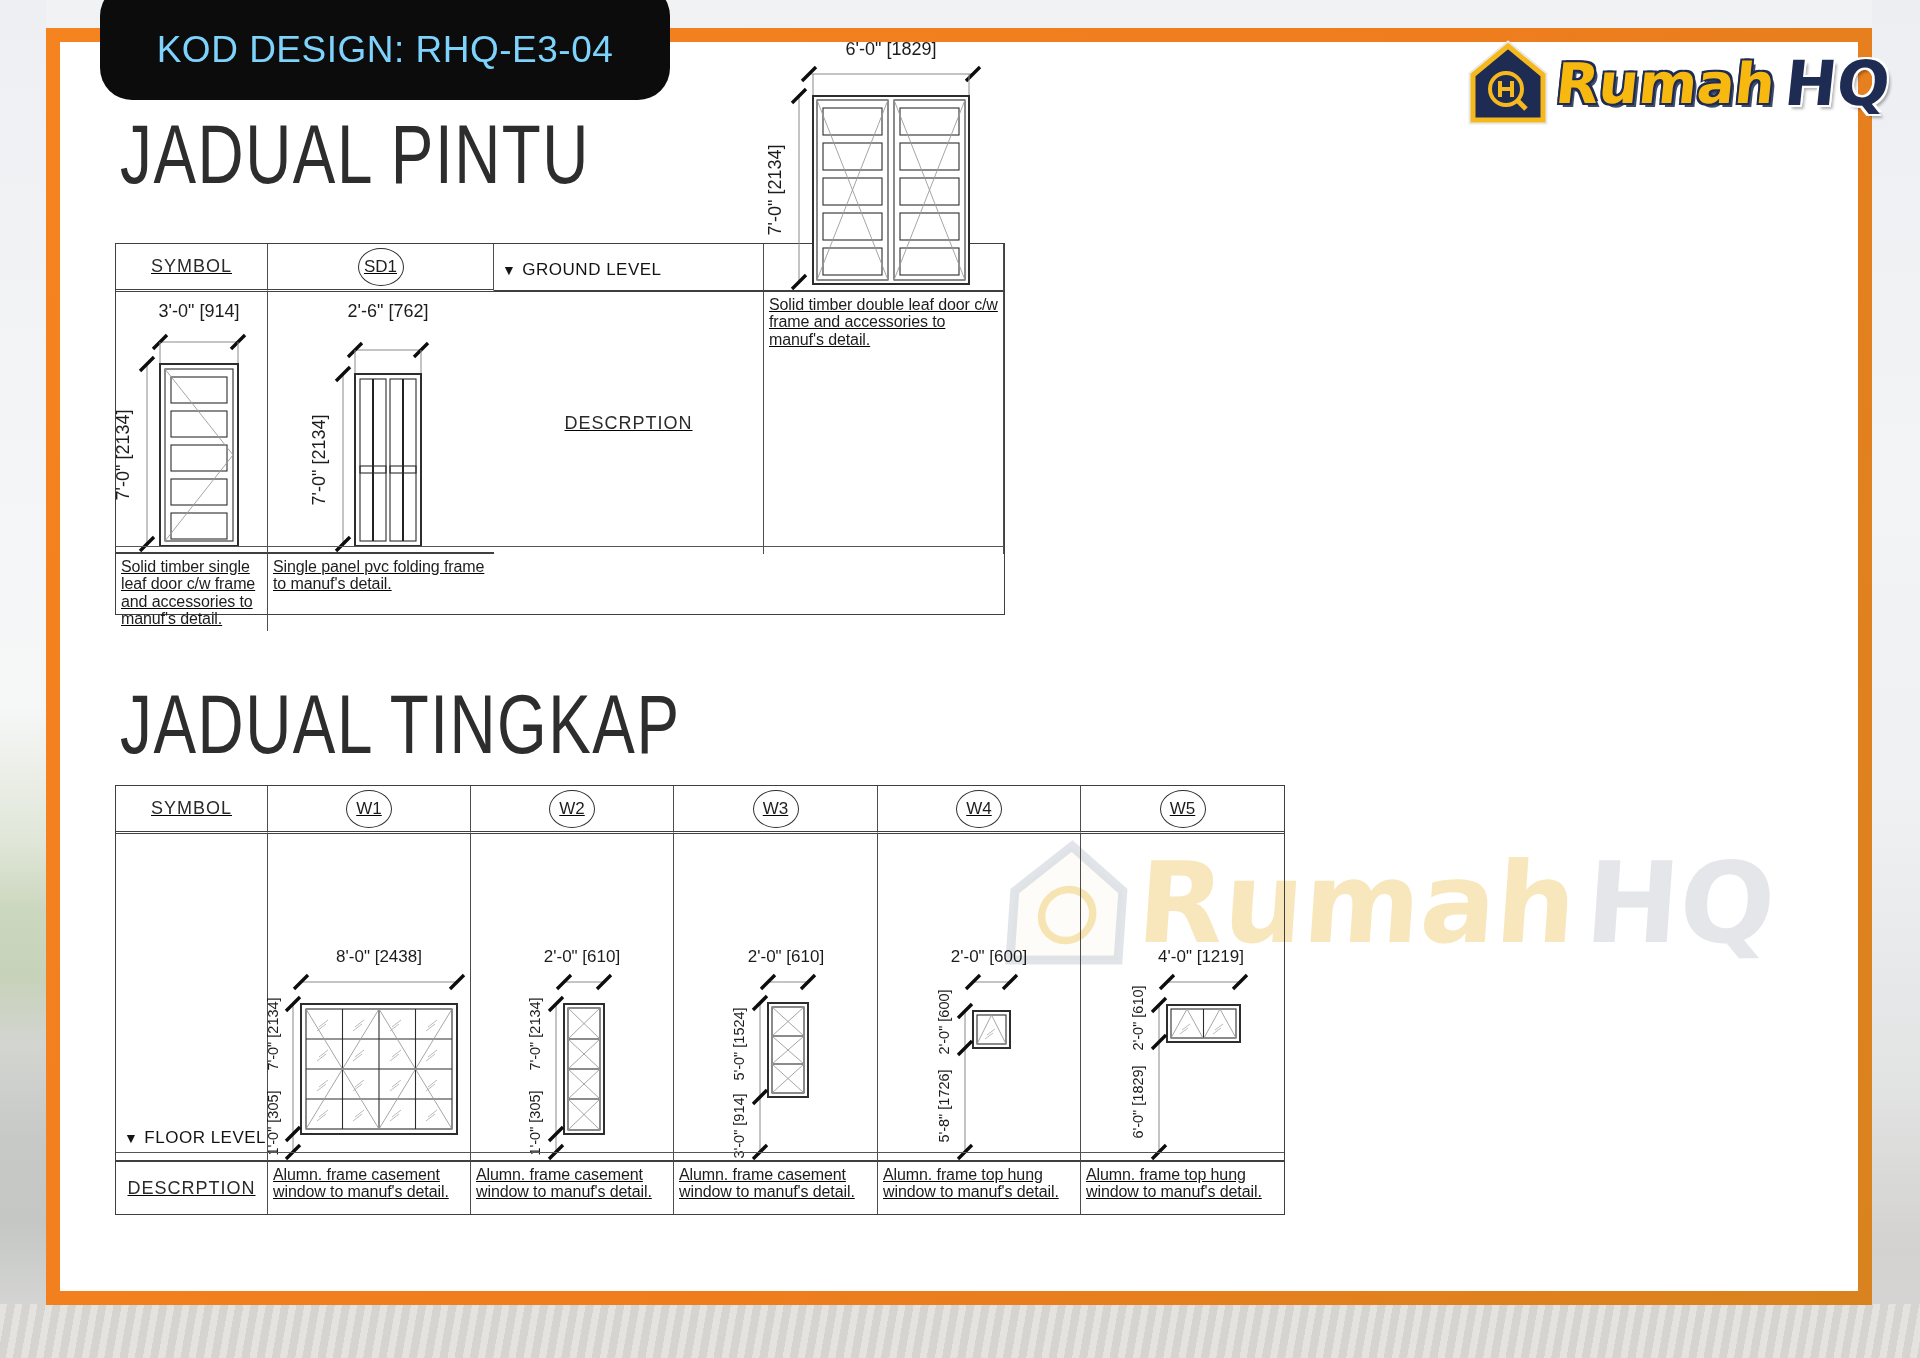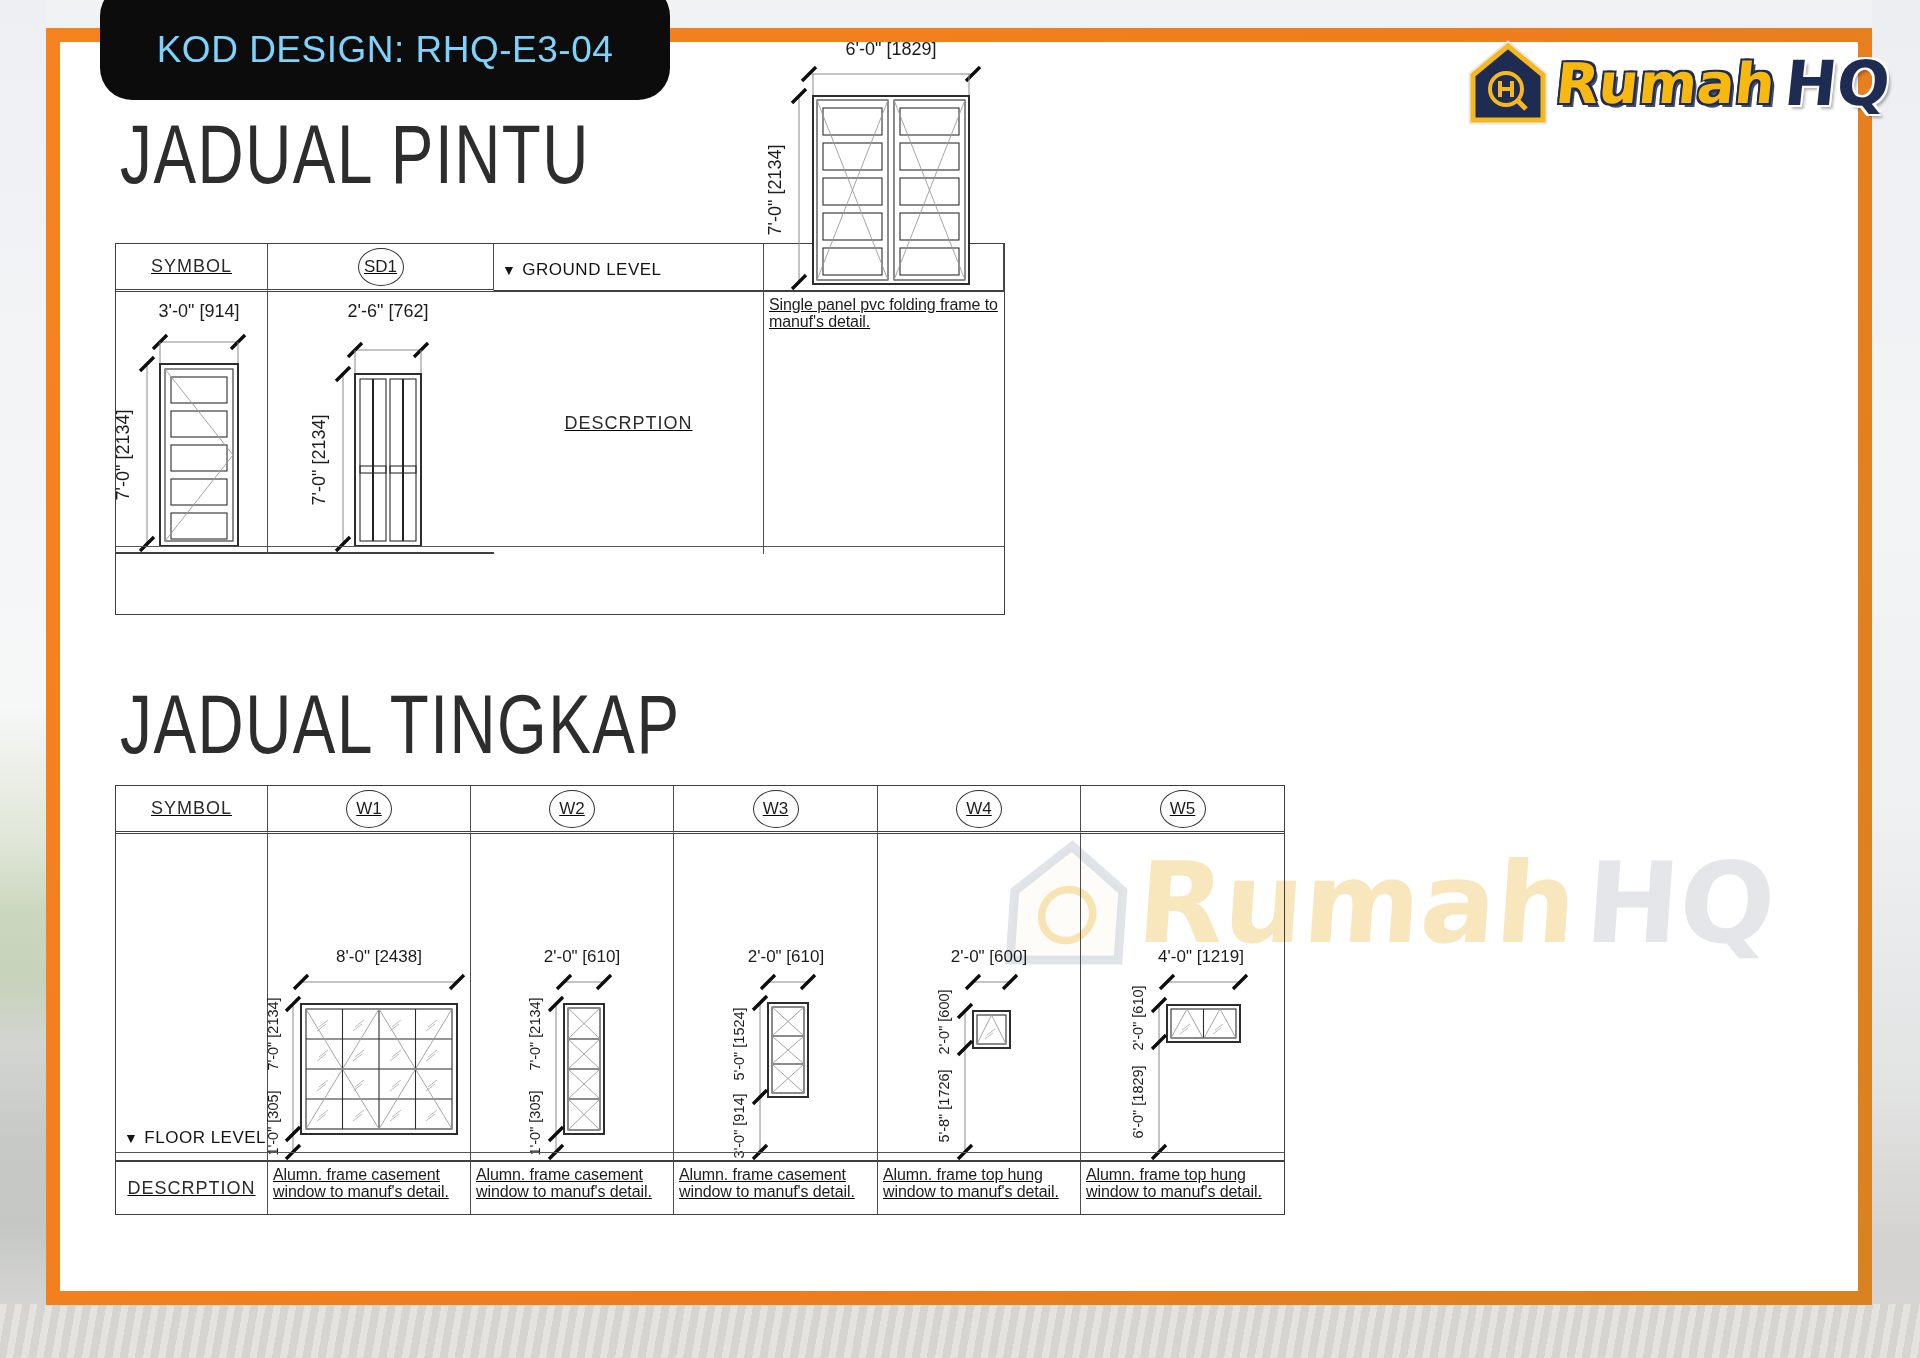--- a/index.html
+++ b/index.html
@@ -209,20 +209,26 @@
         <line x1="77" y1="72" x2="77" y2="244" class="dl"></line>
         <line x1="70" y1="79" x2="84" y2="65" class="tk"></line>
           <line x1="70" y1="249" x2="84" y2="235" class="tk"></line>
         <text x="59" y="158" transform="rotate(-90 59 158)" text-anchor="middle" class="dim">7'-0" [2134]</text>
       </svg>
     </div>
 
     <div class="cell descrow" style="align-items:center; justify-content:center;">
       <span class="rowlabel">DESCRPTION</span>
     </div>
+    <div class="cell descrow">
+      <p class="desc">Solid timber double leaf door c/w frame and accessories to manuf's detail.</p>
+    </div>
+    <div class="cell descrow">
+      <p class="desc">Solid timber single leaf door c/w frame and accessories to manuf's detail.</p>
+    </div>
     <div class="cell descrow lastcol">
       <p class="desc">Single panel pvc folding frame to manuf's detail.</p>
     </div>
 
     <div class="groundline"></div>
   </div>
 
   <div class="sheet-title title-windows">JADUAL TINGKAP</div>
 
   <div class="schedule window-schedule">

